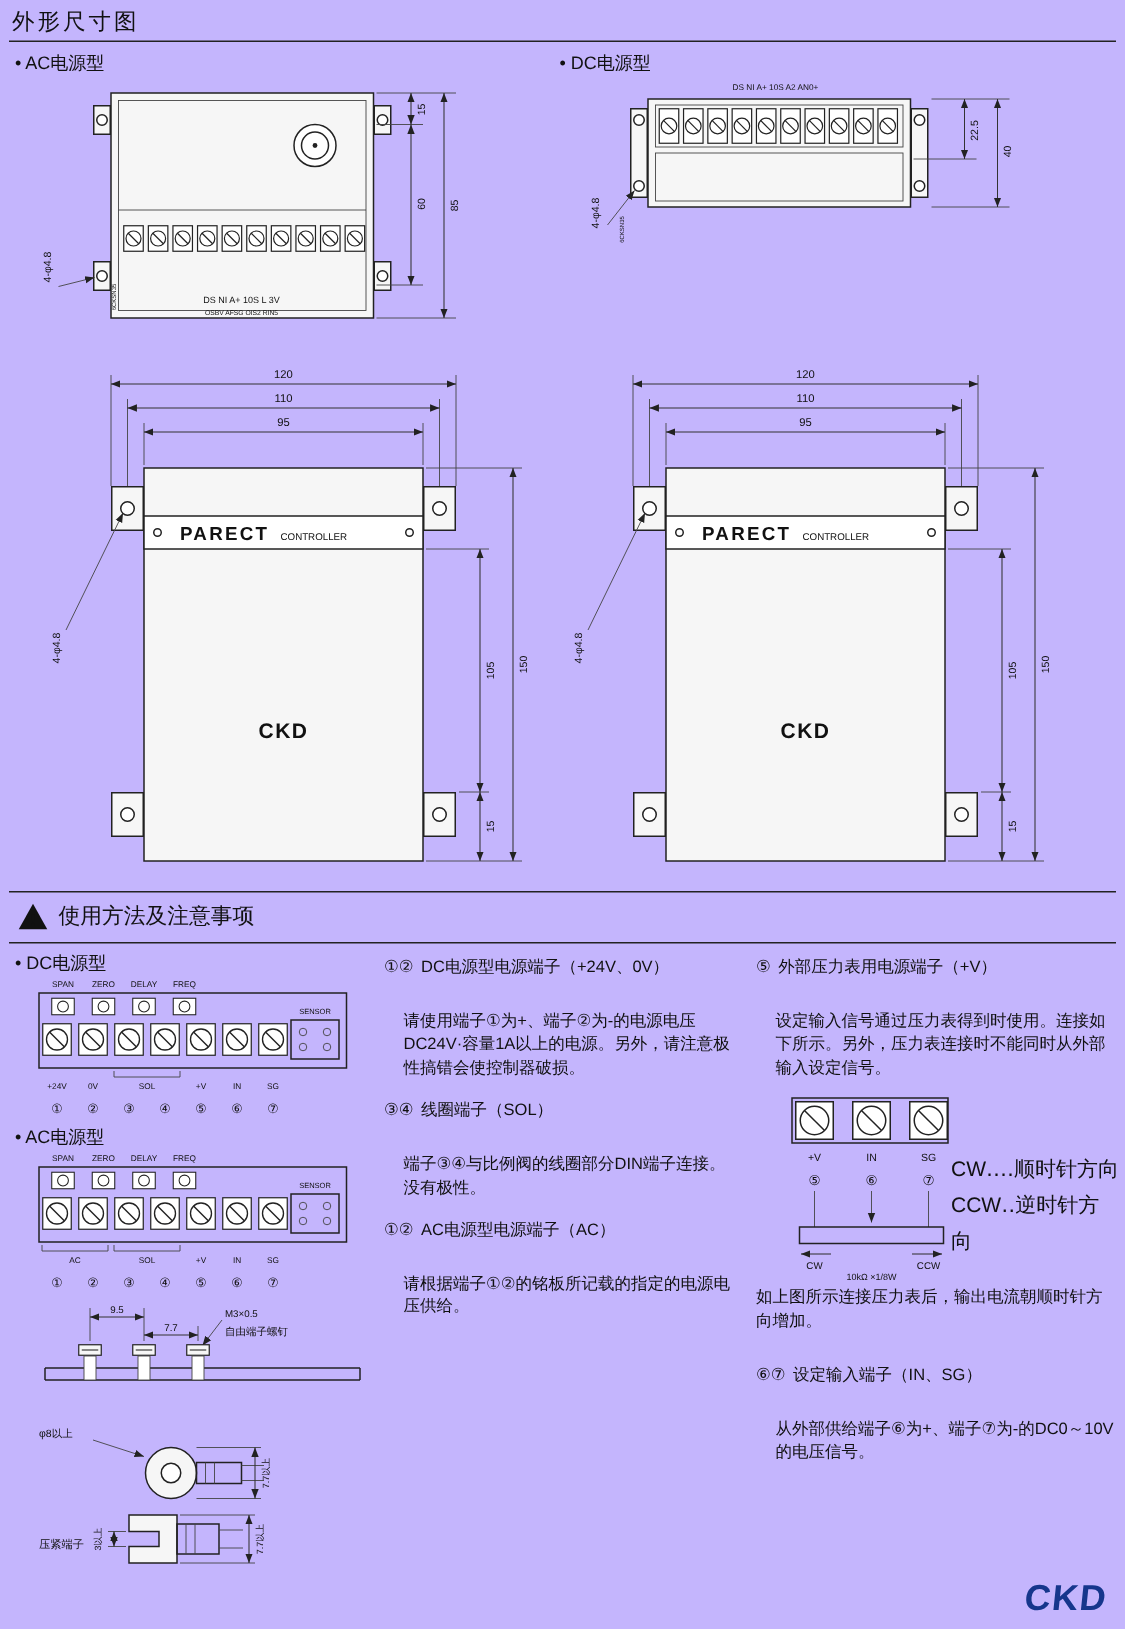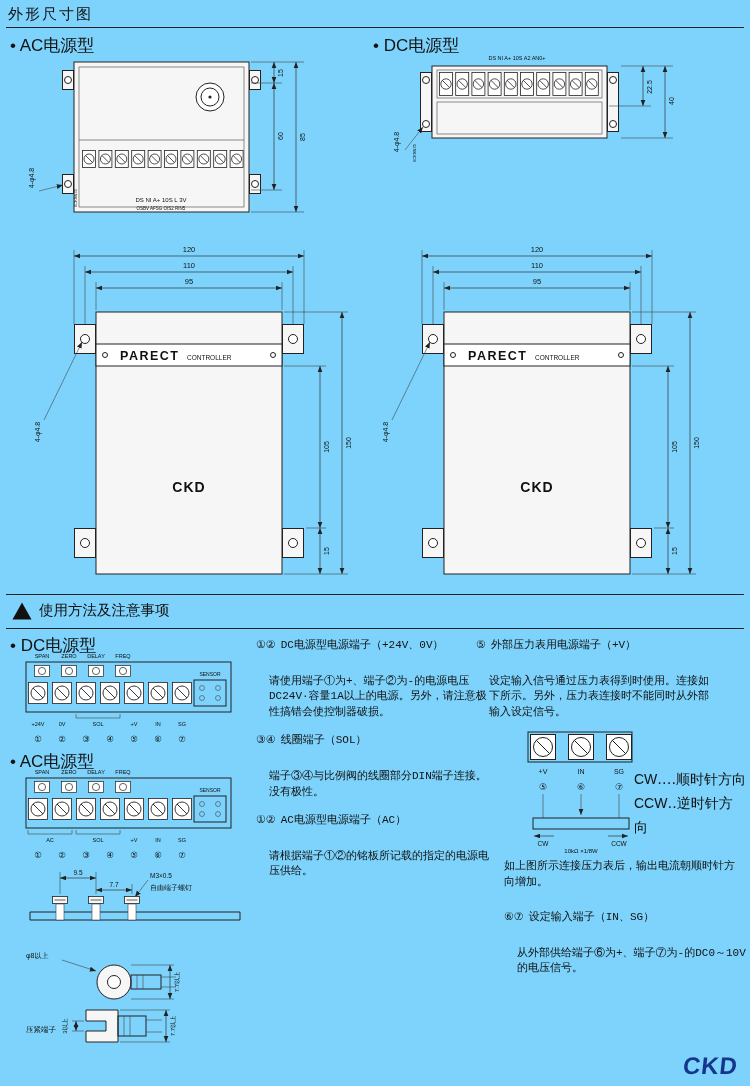--- a/index.html
+++ b/index.html
@@ -1,33 +1,33 @@
 <!DOCTYPE html>
 <html><head>
 <meta charset="utf-8">
 <style>
   * { margin:0; padding:0; box-sizing:border-box; }
   html,body { background:#fff; }
-  .page { position:relative; width:750px; height:1086px; background:#7dd3fc;
+  .page { position:relative; width:750px; height:1086px; background:#c4b5fd;
           font-family:"Liberation Sans","DejaVu Sans",sans-serif; color:#111; overflow:hidden; }
   .abs { position:absolute; }
   .title { left:8px; top:5px; font-size:15px; letter-spacing:2px; }
   .rule { position:absolute; left:6px; width:738px; border-top:1.5px solid #222; }
-  .bullet { position:absolute; font-size:17px; }
+  .bullet { position:absolute; font-size:12px; }
   .bullet::before { content:"• "; }
   svg { position:absolute; overflow:visible; }
   svg text { font-family:"Liberation Sans","DejaVu Sans",sans-serif; fill:#111; }
   .ln  { fill:none; stroke:#222; stroke-width:1; }
   .lnf { fill:#f6f6f6; stroke:#222; stroke-width:1; }
   .wht { fill:#fff; stroke:#222; stroke-width:1; }
   .thin{ fill:none; stroke:#444; stroke-width:0.6; }
   .dim { fill:none; stroke:#333; stroke-width:0.7; }
   .sec2-head { position:absolute; left:12px; top:601px; font-size:14.5px; display:flex; align-items:center; gap:7px; }
   .warn { position:relative; width:20px; height:18px; }
-  .col { position:absolute; font-size:11px; line-height:1.42;font-family:Liberation Mono, monospace; }
+  .col { position:absolute; font-size:11px; line-height:1.42; }
   .item { margin-bottom:13px; }
   .item .num { margin-right:5px; }
   .item-body { margin-left:13px; margin-top:20px; }
   .cwnote { position:absolute; font-size:14px; line-height:1.7; }
   .para { position:absolute; font-size:11px; line-height:1.42; }
   .note-bottom { position:absolute; left:8px; top:1112px; font-size:16px; }
   .logo-footer { position:absolute; right:12px; top:1052px; font-size:24px; font-weight:bold;
                  color:#16368c; letter-spacing:1px; transform:skewX(-6deg); }
 </style>
 </head>
@@ -440,21 +440,21 @@
     <div class="item">
       <div class="item-title"><span class="num">③④</span><span>线圈端子（SOL）</span></div>
       <div class="item-body">端子③④与比例阀的线圈部分DIN端子连接。没有极性。</div>
     </div>
     <div class="item">
       <div class="item-title"><span class="num">①②</span><span>AC电源型电源端子（AC）</span></div>
       <div class="item-body">请根据端子①②的铭板所记载的指定的电源电压供给。</div>
     </div>
   </div>
 
-  <div class="col" style="left:476px; top:638px; width:242px">
+  <div class="col" style="left:504px; top:638px; width:242px">
     <div class="item">
       <div class="item-title"><span class="num">⑤</span><span>外部压力表用电源端子（+V）</span></div>
       <div class="item-body">设定输入信号通过压力表得到时使用。连接如下所示。另外，压力表连接时不能同时从外部输入设定信号。</div>
     </div>
   </div>
 
   <svg style="left:510px; top:730px" width="150" height="124" viewBox="0 0 150 124">
     <rect class="ln" x="18" y="2" width="104" height="30"></rect>
     <g>
       <use href="#ts4" x="20" y="4"></use>

